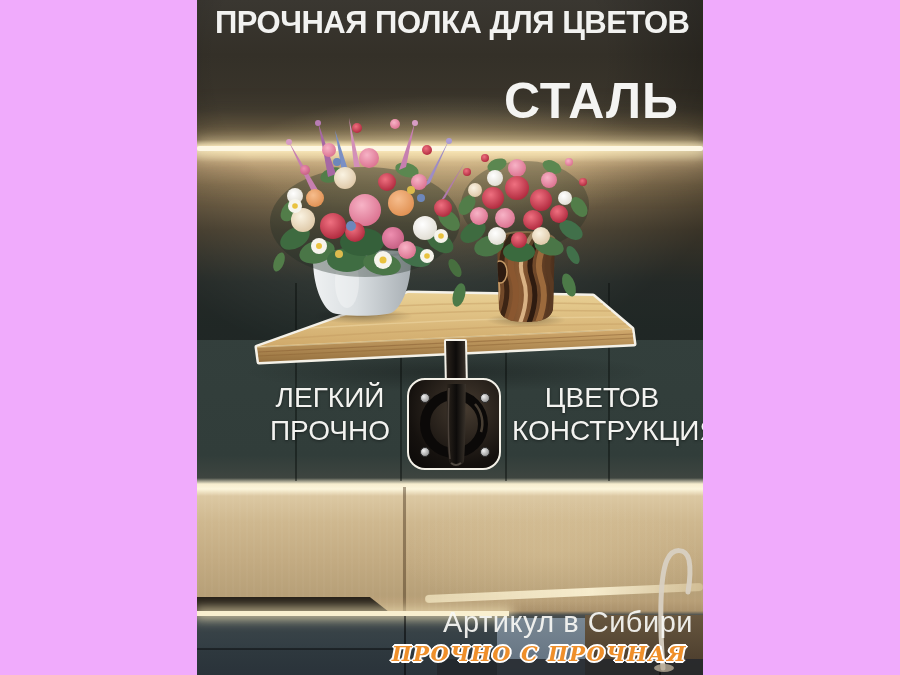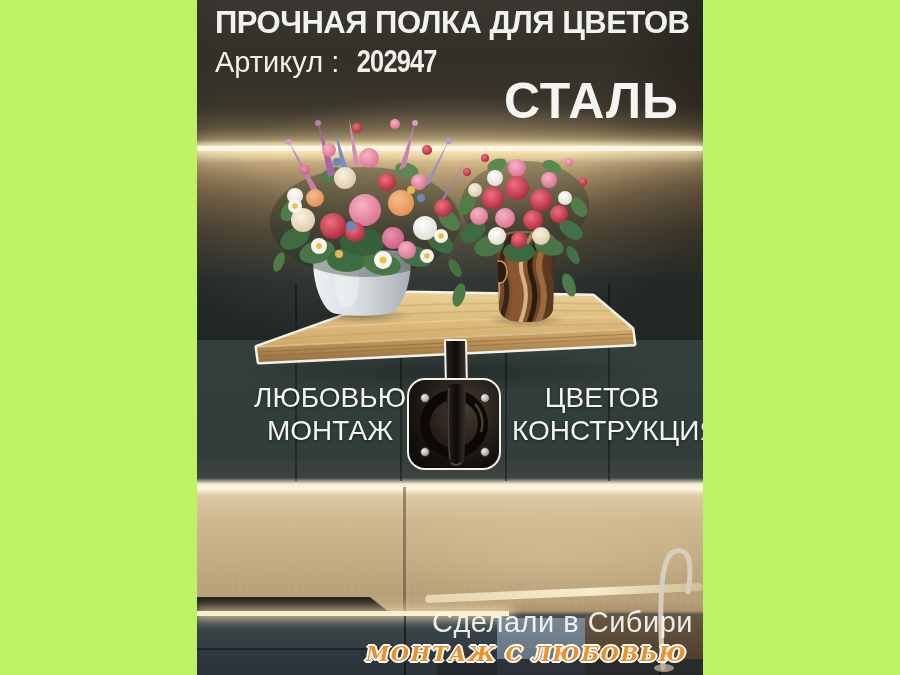--- a/index.html
+++ b/index.html
@@ -1,16 +1,16 @@
 <!DOCTYPE html>
 <html><head>
 <meta charset="utf-8">
 <style>
   html,body{margin:0;padding:0;background:#ffffff;}
-  .stage{position:relative;width:900px;height:675px;background:#bef264;overflow:hidden;
+  .stage{position:relative;width:900px;height:675px;background:#f0abfc;overflow:hidden;
          font-family:"Liberation Sans",sans-serif;}
   .canvas{position:absolute;left:197px;top:0;width:506px;height:675px;overflow:hidden;
     background:linear-gradient(180deg,
       #3a3731 0px,#343028 55px,#3a352b 110px,#584c38 140px,
       #f2e6c4 146px,#fdf8e6 149px,#ead9b2 153px,#b29672 162px,#8a7554 185px,
       #5c523f 230px,#3a423e 282px,#333f3c 330px,#313d3a 455px,#3e4540 478px,
       #f7eecf 484px,#fdf6dc 489px,#dcc8a2 496px,#cfb88f 522px,#c3ab82 560px,
       #b7a078 594px,#b89f77 601px,#ab926c 611px,
       #4a4f4e 615px,#3b4549 621px,#333e44 647px,#2e383e 651px,#2a333a 675px);}
   .abs{position:absolute;}
@@ -320,31 +320,27 @@
         <path d="M254,463 q5,4 10,0" stroke="#6b6258" stroke-width="2" fill="none" opacity=".7"></path>
       </g>
 
       <g>
         <path d="M466,668 C463,630 462,578 470,560 C476,547 489,548 492,560 C494,570 493,580 491,592" stroke="#d8d0c2" stroke-width="5" fill="none" stroke-linecap="round" opacity=".95"></path>
         <ellipse cx="467" cy="668" rx="10" ry="4" fill="#b7ab97" opacity=".8"></ellipse>
       </g>
     </svg>
 
     <div class="abs title">ПРОЧНАЯ ПОЛКА ДЛЯ ЦВЕТОВ</div>
-    <div class="abs article">
-      <span>Артикул :</span>
-      <span class="num">202947</span>
-    </div>
     <div class="abs material">СТАЛЬ</div>
 
     <div class="abs feature l">
-      <div>ЛЮБОВЬЮ</div>
-      <div>МОНТАЖ</div>
+      <div>ЛЕГКИЙ</div>
+      <div>ПРОЧНО</div>
     </div>
     <div class="abs feature r">
       <div>ЦВЕТОВ</div>
       <div>КОНСТРУКЦИЯ</div>
     </div>
 
-    <div class="abs origin">Сделали в Сибири</div>
-    <div class="abs slogan">МОНТАЖ С ЛЮБОВЬЮ</div>
+    <div class="abs origin">Артикул в Сибири</div>
+    <div class="abs slogan">ПРОЧНО С ПРОЧНАЯ</div>
   </div>
 </div>
 
 </body></html>

